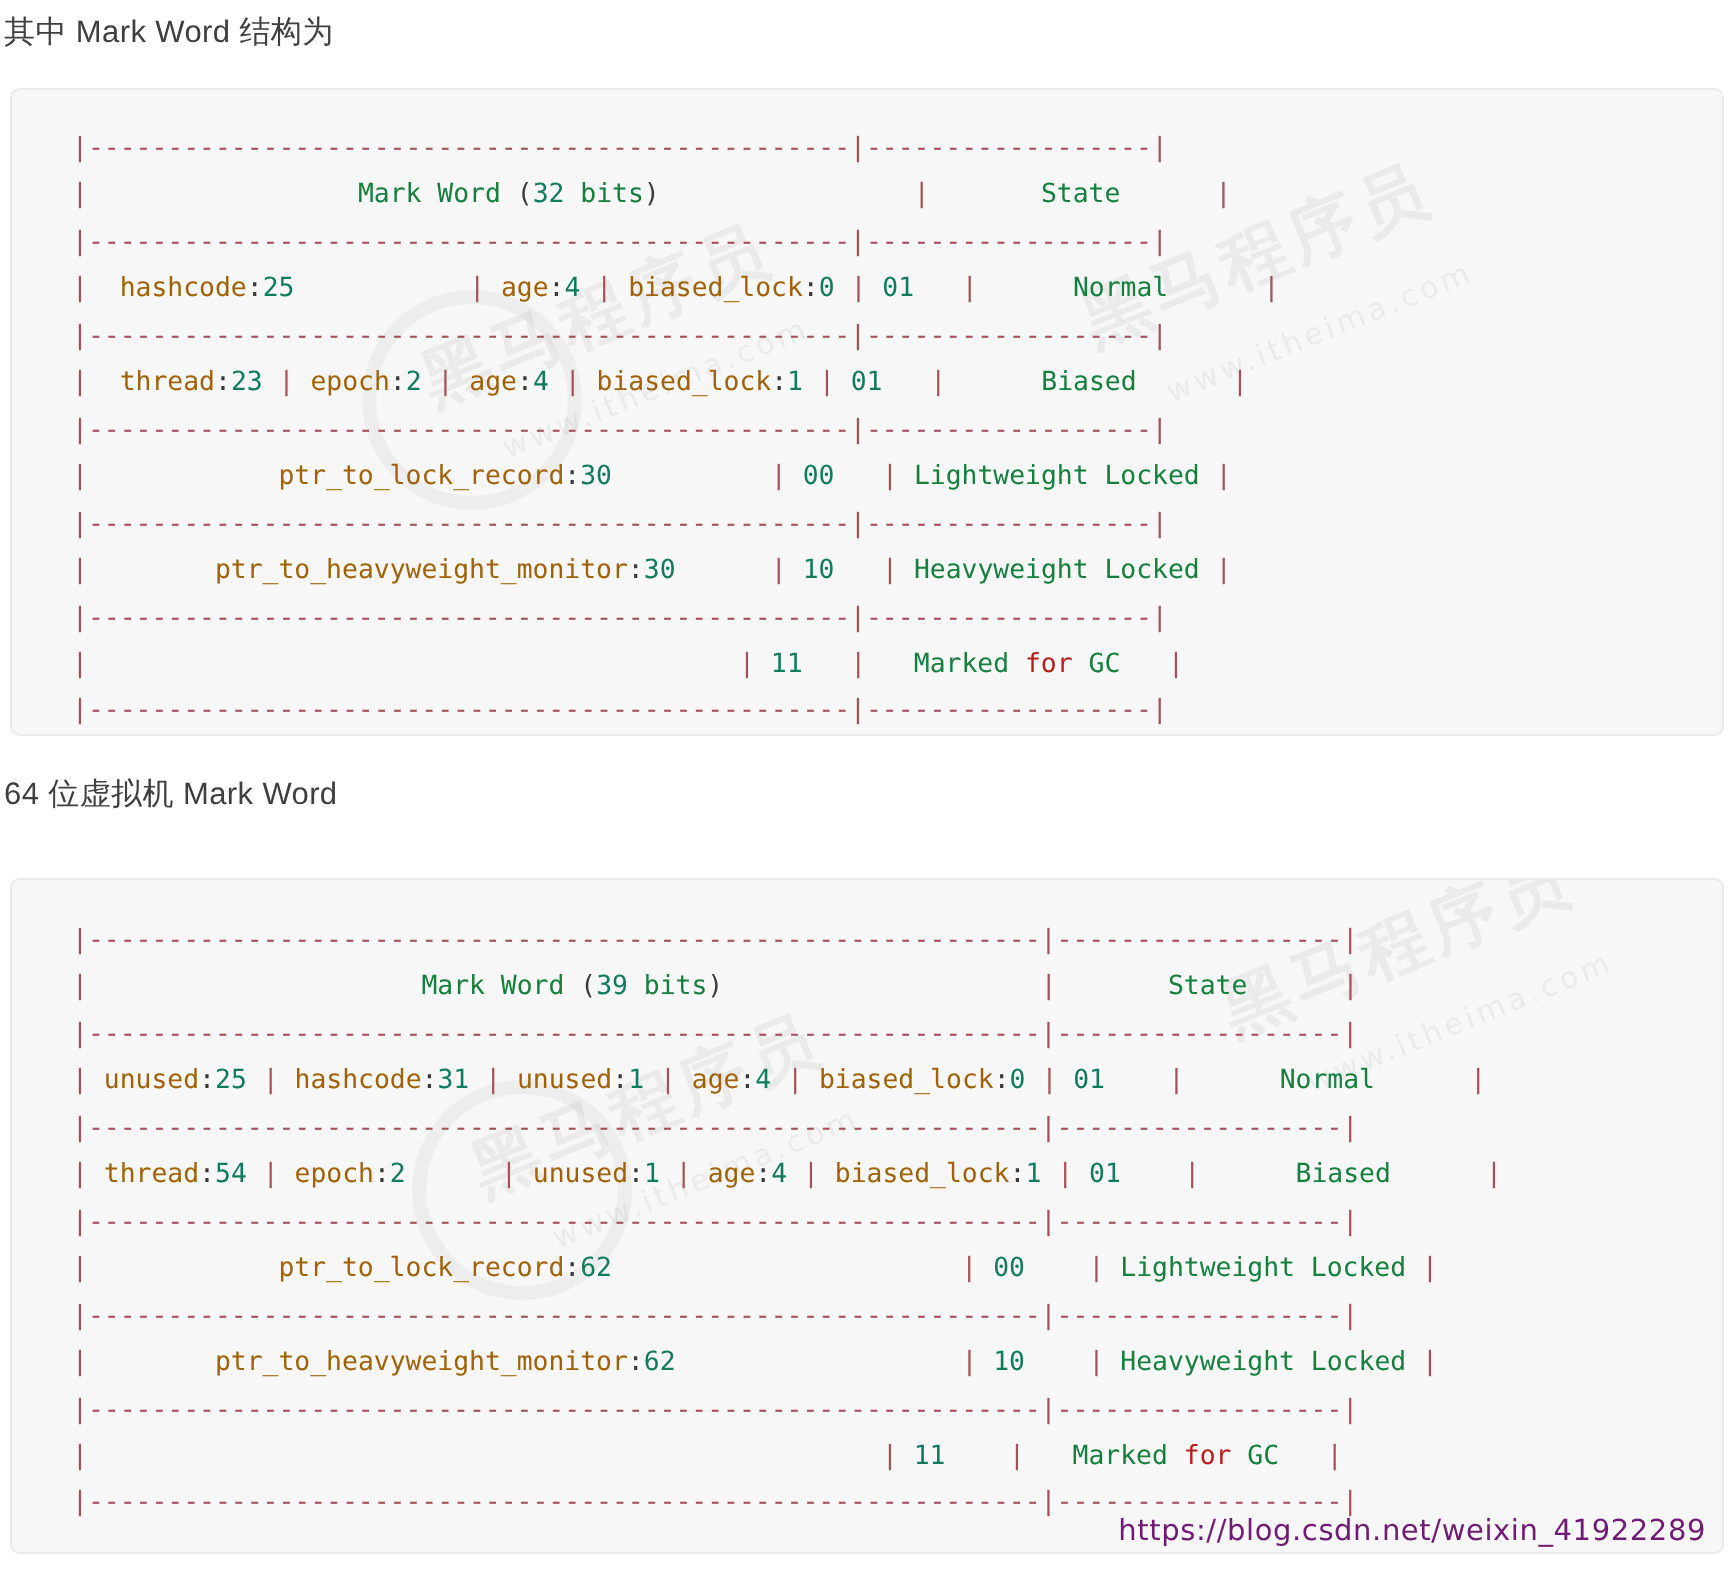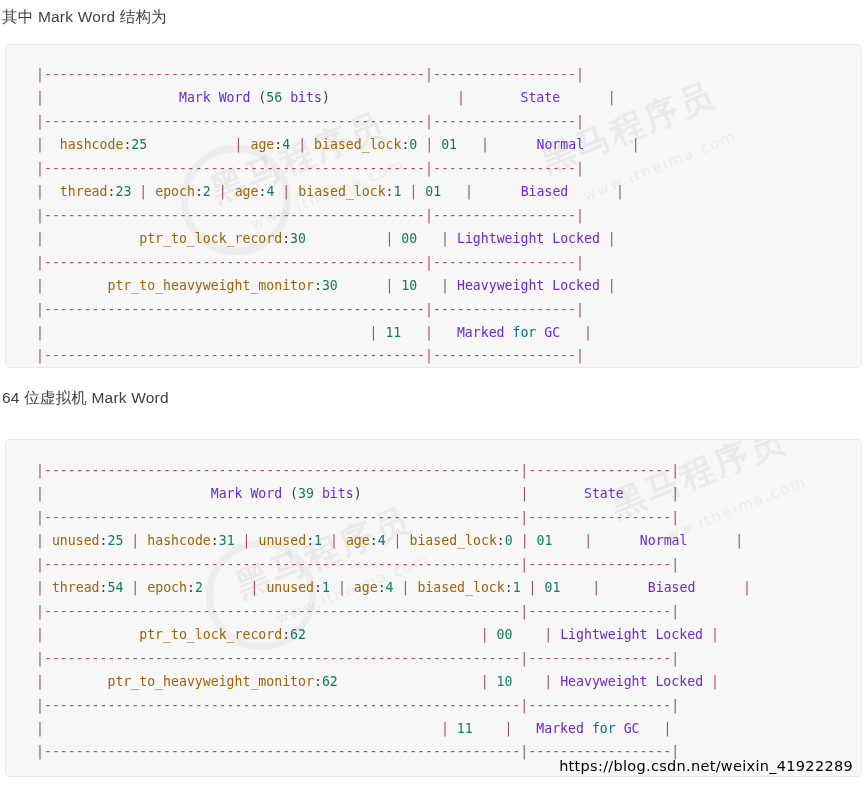--- a/index.html
+++ b/index.html
@@ -45,22 +45,22 @@
     color:#3b3b3b;
     position:relative;
     z-index:2;
   }
   #card-2 pre.ascii{padding-top:19px;}
 
   
   .rule{color:#a6505a;}        
   .ident{color:#a16207;}       
   .num{color:#0f7b5f;}         
-  .word{color:#6d28d9;}        
-  .kw{color:#0369a1;}          
+  .word{color:#15803d;}        
+  .kw{color:#b91c1c;}          
   .punc{color:#3b3b3b;}        
 
   
   .wm{
     position:absolute;
     pointer-events:none;
     z-index:1;
     opacity:.085;
     color:#6b6b6b;
     font-family:"DejaVu Sans", sans-serif;
@@ -77,21 +77,21 @@
   }
   .wm-txt-big{font-size:34px;font-weight:700;letter-spacing:3px;}
   .wm-txt-small{font-size:15px;letter-spacing:2px;}
 
   .wm-url{
     position:absolute;
     right:8px;
     bottom:2px;
     font-family:"DejaVu Sans", sans-serif;
     font-size:14.5px;
-    color:#000000;
+    color:#701a75;
     letter-spacing:.3px;
     z-index:5;
     white-space:nowrap;
   }
 </style>
 </head>
 <body>
 
 <div class="page">
 
@@ -99,21 +99,21 @@
 
   <div class="code-card" id="card-1">
 
     <div class="wm-ring" style="left:175px;top:100px;width:96px;height:96px;"></div>
     <div class="wm wm-txt-big" style="left:200px;top:90px;transform:rotate(-22deg);">黑马程序员</div>
     <div class="wm wm-txt-small" style="left:240px;top:140px;transform:rotate(-22deg);">www.itheima.com</div>
     <div class="wm wm-txt-big" style="left:530px;top:60px;transform:rotate(-22deg);">黑马程序员</div>
     <div class="wm wm-txt-small" style="left:572px;top:112px;transform:rotate(-22deg);">www.itheima.com</div>
 
 <pre class="ascii"><span class="rule">|------------------------------------------------|------------------|</span>
-<span class="rule">|</span>                 <span class="word">Mark Word</span> <span class="punc">(</span><span class="num">56</span> <span class="word">bits</span><span class="punc">)</span>                <span class="rule">|</span>       <span class="word">State</span>      <span class="rule">|</span>
+<span class="rule">|</span>                 <span class="word">Mark Word</span> <span class="punc">(</span><span class="num">32</span> <span class="word">bits</span><span class="punc">)</span>                <span class="rule">|</span>       <span class="word">State</span>      <span class="rule">|</span>
 <span class="rule">|------------------------------------------------|------------------|</span>
 <span class="rule">|</span>  <span class="ident">hashcode</span><span class="punc">:</span><span class="num">25</span>           <span class="rule">|</span> <span class="ident">age</span><span class="punc">:</span><span class="num">4</span> <span class="rule">|</span> <span class="ident">biased_lock</span><span class="punc">:</span><span class="num">0</span> <span class="rule">|</span> <span class="num">01</span>   <span class="rule">|</span>      <span class="word">Normal</span>      <span class="rule">|</span>
 <span class="rule">|------------------------------------------------|------------------|</span>
 <span class="rule">|</span>  <span class="ident">thread</span><span class="punc">:</span><span class="num">23</span> <span class="rule">|</span> <span class="ident">epoch</span><span class="punc">:</span><span class="num">2</span> <span class="rule">|</span> <span class="ident">age</span><span class="punc">:</span><span class="num">4</span> <span class="rule">|</span> <span class="ident">biased_lock</span><span class="punc">:</span><span class="num">1</span> <span class="rule">|</span> <span class="num">01</span>   <span class="rule">|</span>      <span class="word">Biased</span>      <span class="rule">|</span>
 <span class="rule">|------------------------------------------------|------------------|</span>
 <span class="rule">|</span>            <span class="ident">ptr_to_lock_record</span><span class="punc">:</span><span class="num">30</span>          <span class="rule">|</span> <span class="num">00</span>   <span class="rule">|</span> <span class="word">Lightweight Locked</span> <span class="rule">|</span>
 <span class="rule">|------------------------------------------------|------------------|</span>
 <span class="rule">|</span>        <span class="ident">ptr_to_heavyweight_monitor</span><span class="punc">:</span><span class="num">30</span>      <span class="rule">|</span> <span class="num">10</span>   <span class="rule">|</span> <span class="word">Heavyweight Locked</span> <span class="rule">|</span>
 <span class="rule">|------------------------------------------------|------------------|</span>
 <span class="rule">|</span>                                         <span class="rule">|</span> <span class="num">11</span>   <span class="rule">|</span>   <span class="word">Marked</span> <span class="kw">for</span> <span class="word">GC</span>   <span class="rule">|</span>

